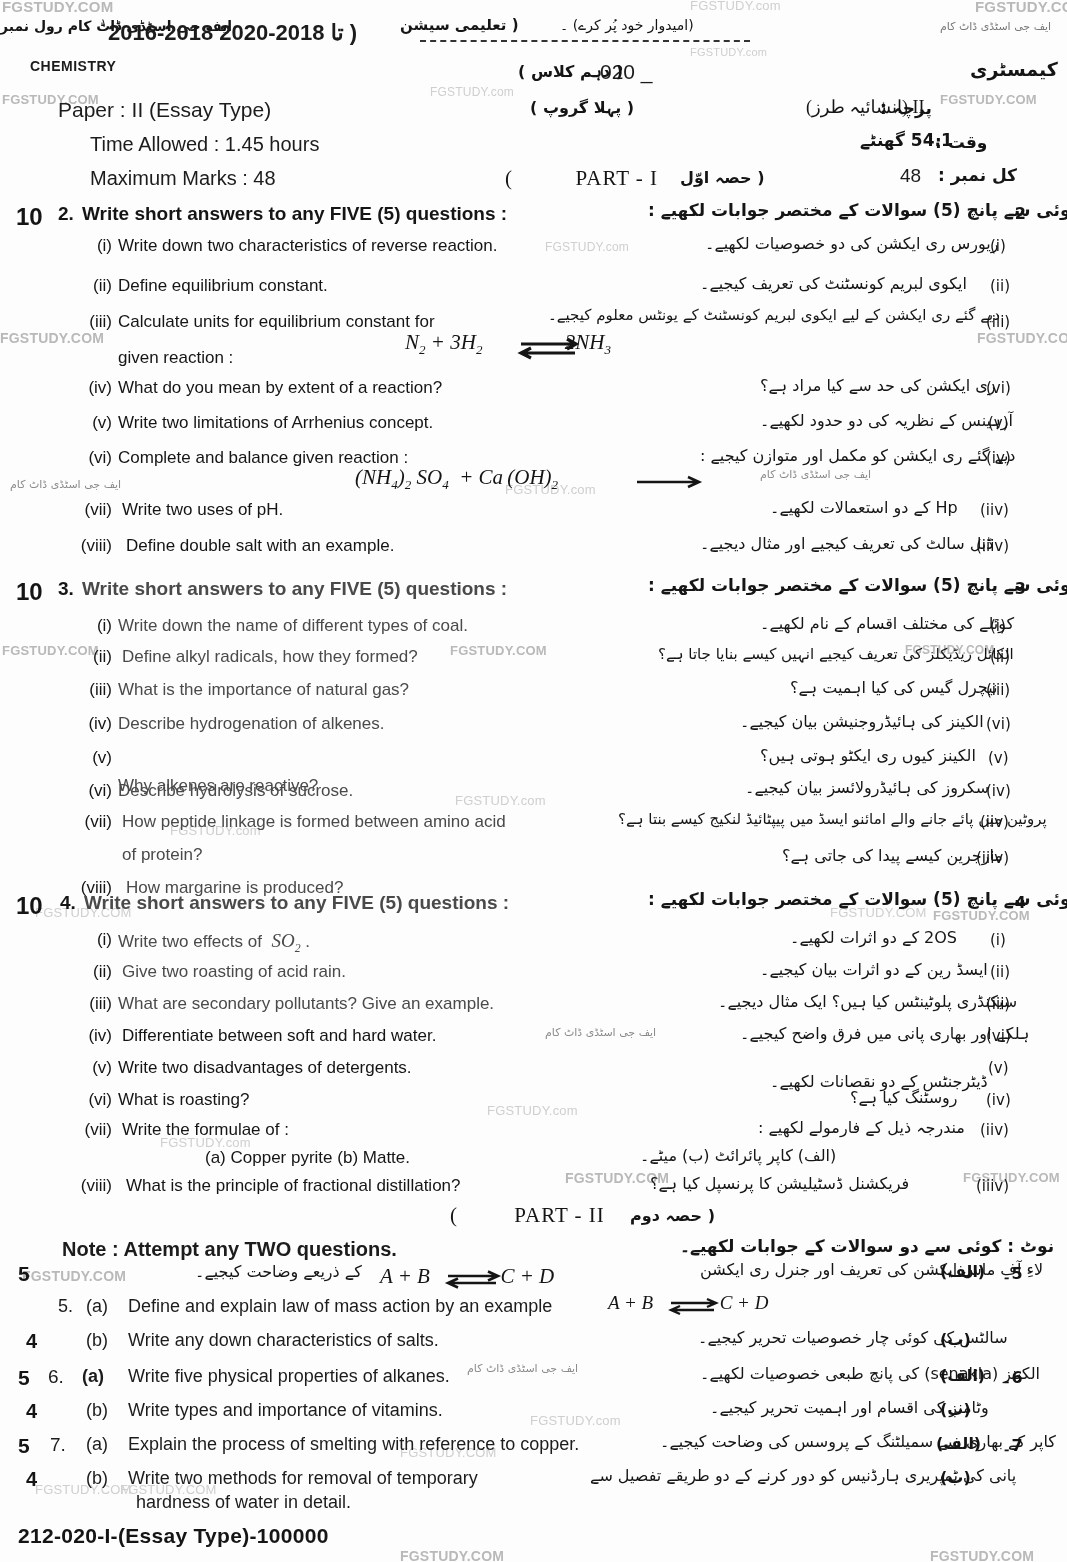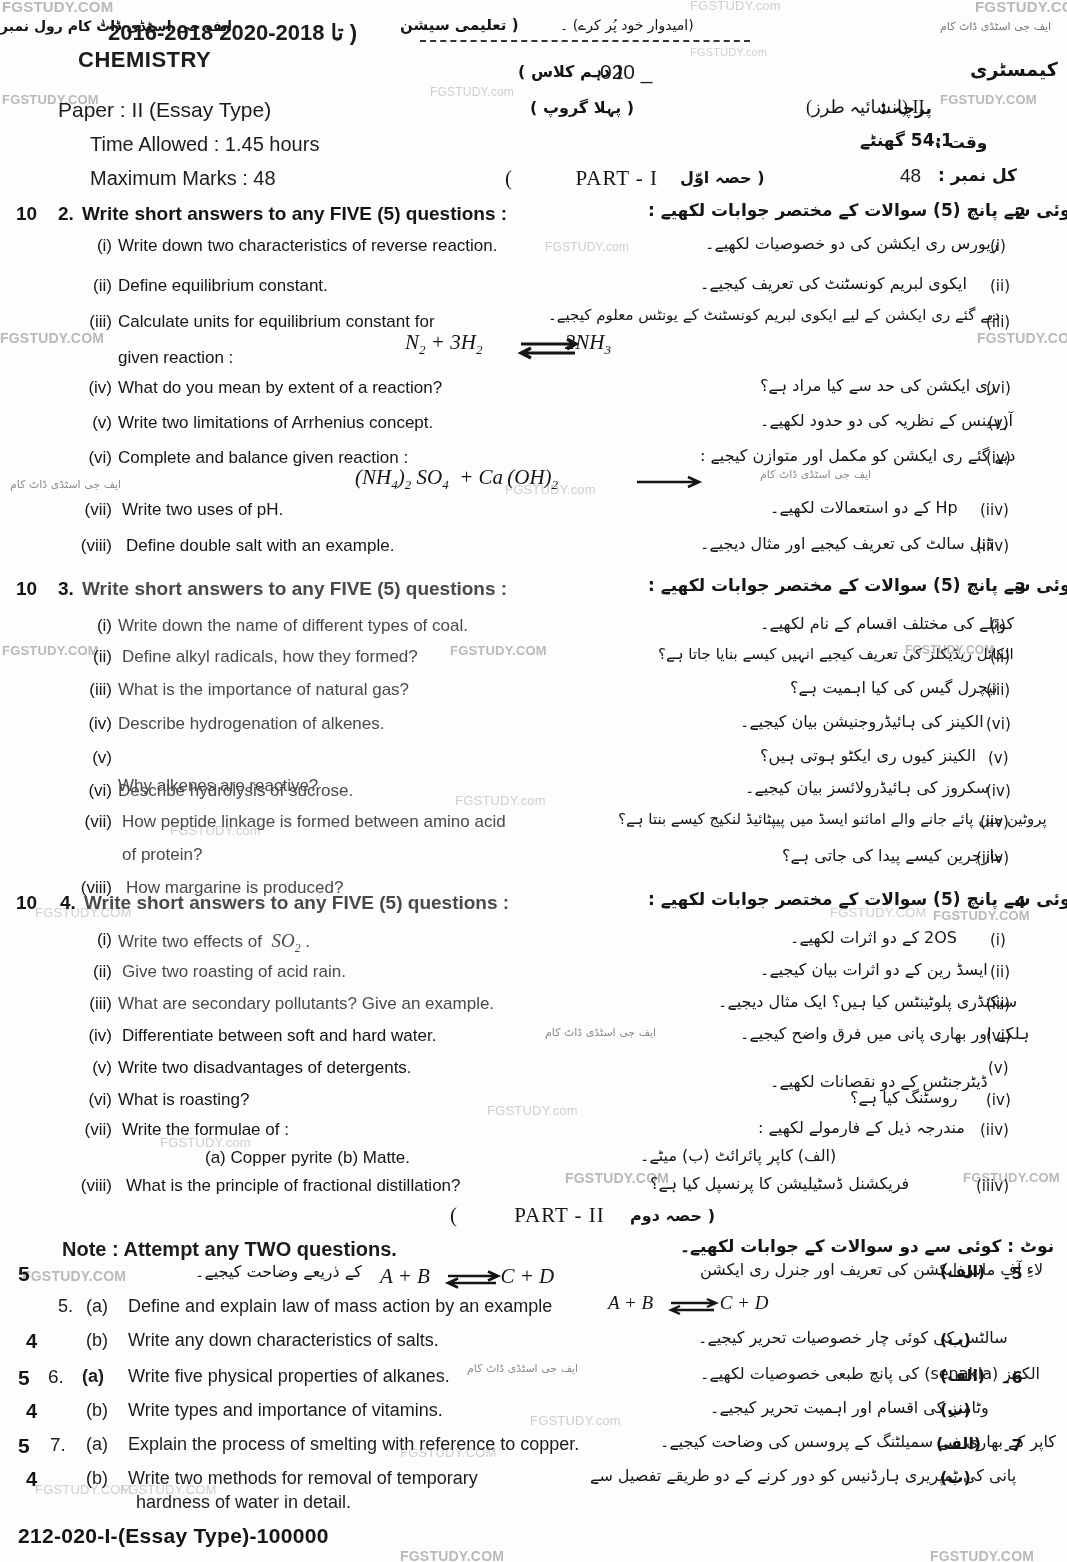--- a/index.html
+++ b/index.html
@@ -47,21 +47,21 @@
   .wm.light { color:#cfcfcf; font-weight:400; }
 
   
   .dashline {
     position:absolute;
     border-bottom: 2px dashed #333;
     height:0;
   }
 
   
-  .qnum-left { position:absolute; font-weight:700; font-size:19px; }
+  .qnum-left { position:absolute; font-weight:700; font-size:24px; }
   .qhead     { position:absolute; font-weight:700; font-size:19px; }
   .roman     { position:absolute; font-size:17px; text-align:right; }
   .qtext     { position:absolute; font-size:17px; }
 
   
   .chem { font-family:"Liberation Serif", serif; font-style: italic; font-size: 21px; }
   .chem sub { font-size: 0.62em; font-style: italic; }
 
   
   .arrow-svg { position:absolute; }
@@ -113,21 +113,21 @@
   <div class="dashline" style="left:420px;top:40px;width:330px;"></div>
 
   <div class="abs urdu" style="left:560px;top:17px;font-size:14px;">(امیدوار خود پُر کرے) ۔</div>
 
   <div class="abs urdu" style="left:400px;top:16px;font-size:15px;font-weight:700;">( تعلیمی سیشن</div>
 
   <div class="abs eng bold" style="left:108px;top:20px;font-size:22px;">2016-2018 تا 2018-2020 )</div>
 
   <div class="abs urdu" style="left:940px;top:20px;font-size:11px;color:#777;">ایف جی اسٹڈی ڈاٹ کام</div>
 
-  <div class="abs eng bold" style="left:30px;top:47px;font-size:22px;letter-spacing:.5px;margin-left:48px;">CHEMISTRY</div>
+  <div class="abs eng bold" style="left:30px;top:58px;font-size:14px;letter-spacing:.5px;">CHEMISTRY</div>
 
   <div class="abs eng" style="left:600px;top:60px;font-size:21px;">020 _</div>
 
   <div class="abs urdu" style="left:518px;top:62px;font-size:16px;font-weight:700;">( دہم کلاس )</div>
 
   <div class="abs urdu" style="left:970px;top:58px;font-size:19px;font-weight:700;">کیمسٹری</div>
 
   <div class="abs eng" style="left:58px;top:98px;font-size:21px;">Paper : II (Essay Type)</div>
 
   <div class="abs urdu" style="left:530px;top:98px;font-size:16px;font-weight:700;">( پہلا گروپ )</div>

